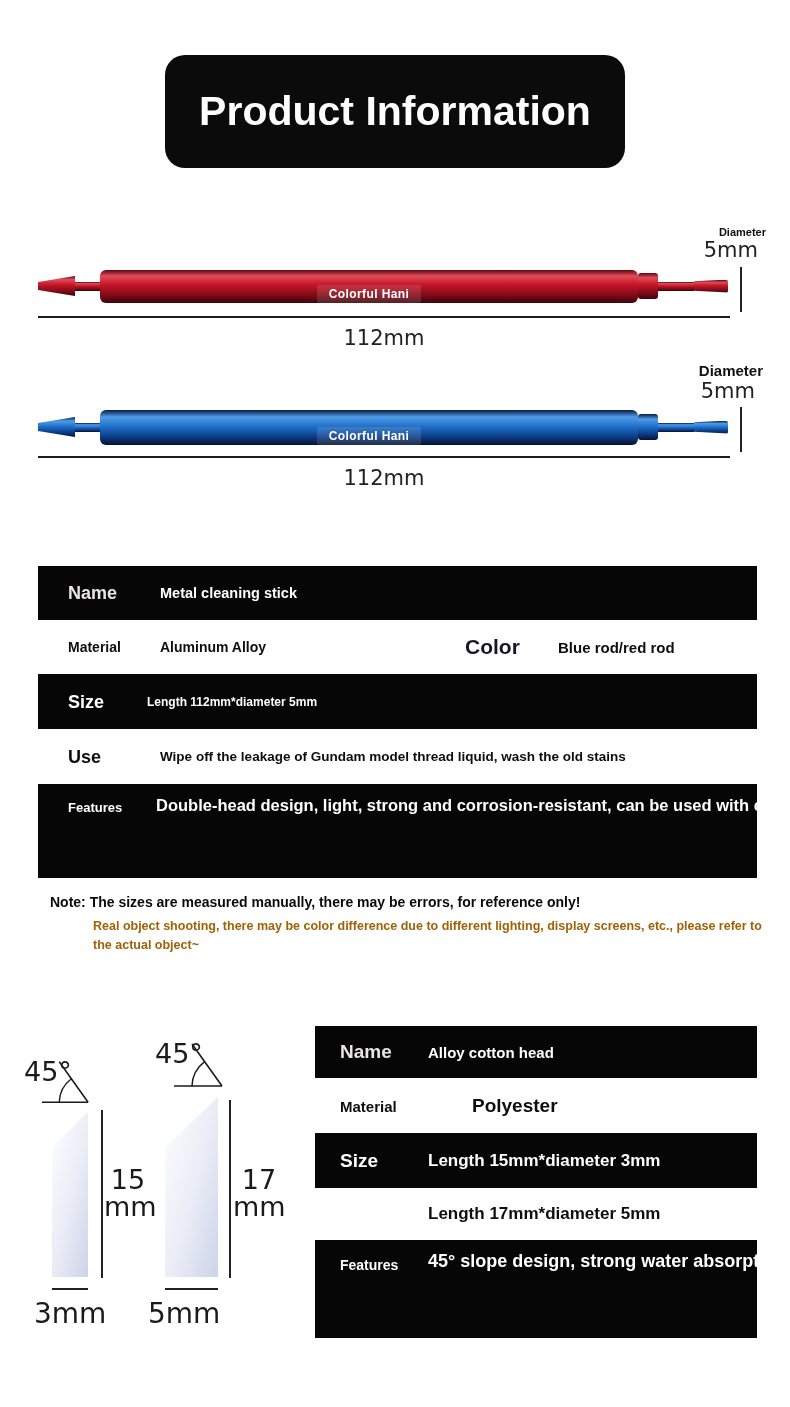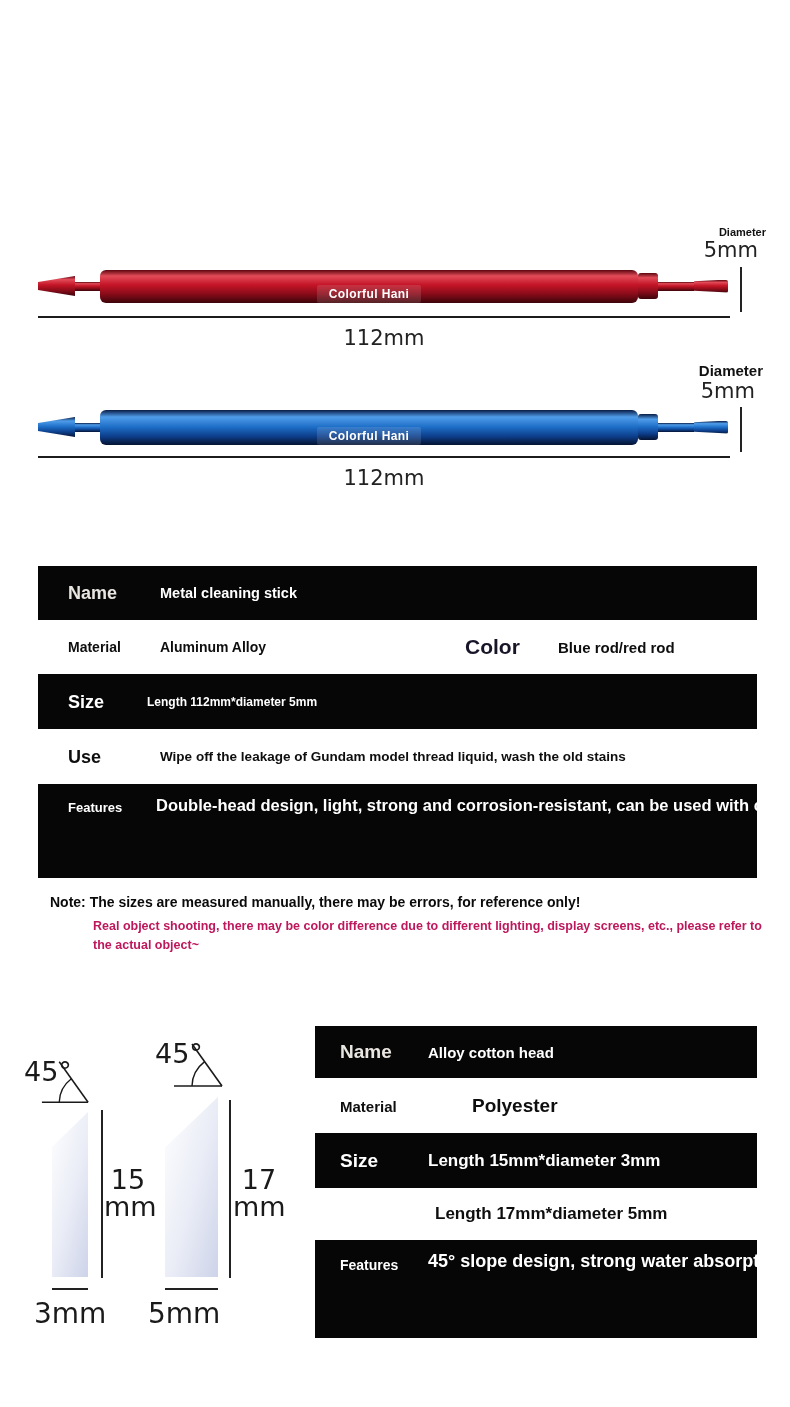--- a/index.html
+++ b/index.html
@@ -49,21 +49,21 @@
   .spec .cell{position:absolute;white-space:nowrap;}
   .vcenter{top:50%;transform:translateY(-50%);}
   .spec1{left:38px;top:566px;width:719px;}
   .spec2{left:315px;top:1026px;width:442px;}
   .lbl{font-weight:bold;}
   .val{font-weight:bold;}
   .wrap{white-space:normal;}
   
   .note1{position:absolute;left:50px;top:894px;font-size:14px;font-weight:bold;color:#0a0a0a;}
   .note2{position:absolute;left:93px;top:917px;width:678px;font-size:12.5px;font-weight:bold;
-         line-height:19px;color:#be185d;}
+         line-height:19px;color:#a16207;}
   
   .angle-txt{position:absolute;font-family:"DejaVu Sans",sans-serif;font-size:27px;color:#1a1a1a;}
   .angle-svg{position:absolute;}
   .cotton-shape{position:absolute;background:linear-gradient(105deg,#fdfdfe 5%,#e9ecf6 55%,#cdd3e9 100%);}
   .shape-a{left:52px;top:1112px;width:36px;height:165px;clip-path:polygon(0 21%,100% 0,100% 100%,0 100%);}
   .shape-b{left:165px;top:1097px;width:53px;height:180px;clip-path:polygon(0 28%,100% 0,100% 100%,0 100%);}
   .vline{position:absolute;width:0;border-left:2px solid #222;}
   .vline.a{left:101px;top:1110px;height:168px;}
   .vline.b{left:229px;top:1100px;height:178px;}
   .hgt{position:absolute;text-align:center;font-family:"DejaVu Sans",sans-serif;font-size:27px;
@@ -75,20 +75,23 @@
   .htick.b{left:165px;top:1288px;width:53px;}
   .diam-lbl{position:absolute;font-family:"DejaVu Sans",sans-serif;font-size:28px;color:#1a1a1a;}
   .diam-lbl.a{left:34px;top:1297px;text-align:right;}
   .diam-lbl.b{left:148px;top:1297px;}
 </style>
 </head>
 <body>
 
 <div class="page">
 
+  <div class="title-box">
+    <span class="t">Product Information</span>
+  </div>
 
   <div class="dia-box red">
     <div class="dl">Diameter</div>
     <div class="dv">5mm</div>
   </div>
   <div class="dia-tick red"></div>
 
   <div class="stick-row red">
     <div class="tip-l grad-red"></div>
     <div class="pin l grad-red"></div>
@@ -187,21 +190,21 @@
     <div class="row light" style="height:55px;">
       <span class="cell lbl vcenter" style="left:25px;font-size:15px;">Material</span>
       <span class="cell val vcenter" style="left:113px;font-size:19px;margin-left:44px;">Polyester</span>
     </div>
     <div class="row dark" style="height:55px;">
       <span class="cell lbl vcenter" style="left:25px;font-size:19px;">Size</span>
       <span class="cell val vcenter" style="left:113px;font-size:17px;">Length 15mm*diameter 3mm</span>
     </div>
     <div class="row light" style="height:52px;">
       <span class="cell lbl vcenter" style="left:25px;font-size:15px;"></span>
-      <span class="cell val vcenter" style="left:120px;font-size:17px;">Length 17mm*diameter 5mm</span>
+      <span class="cell val vcenter" style="left:113px;font-size:17px;">Length 17mm*diameter 5mm</span>
     </div>
     <div class="row dark" style="height:98px;">
       <span class="cell lbl" style="left:25px;top:17px;font-size:14px;">Features</span>
       <span class="cell val wrap" style="left:113px;top:10px;width:320px;font-size:18px;line-height:23.5px;">45°  slope design, strong water absorption, can be washed and reused many times</span>
     </div>
   </div>
 
 </div>
 
 </body></html>

